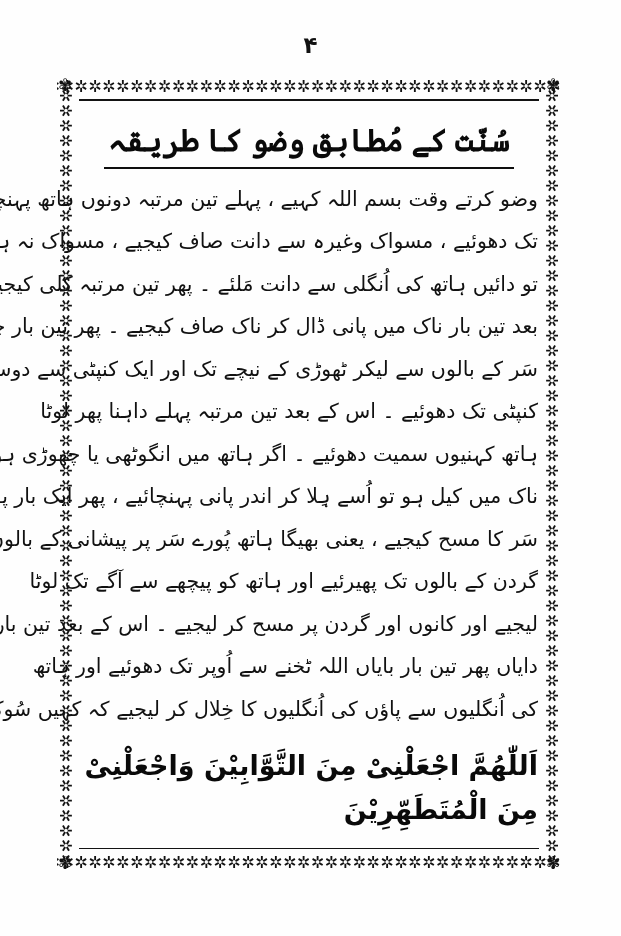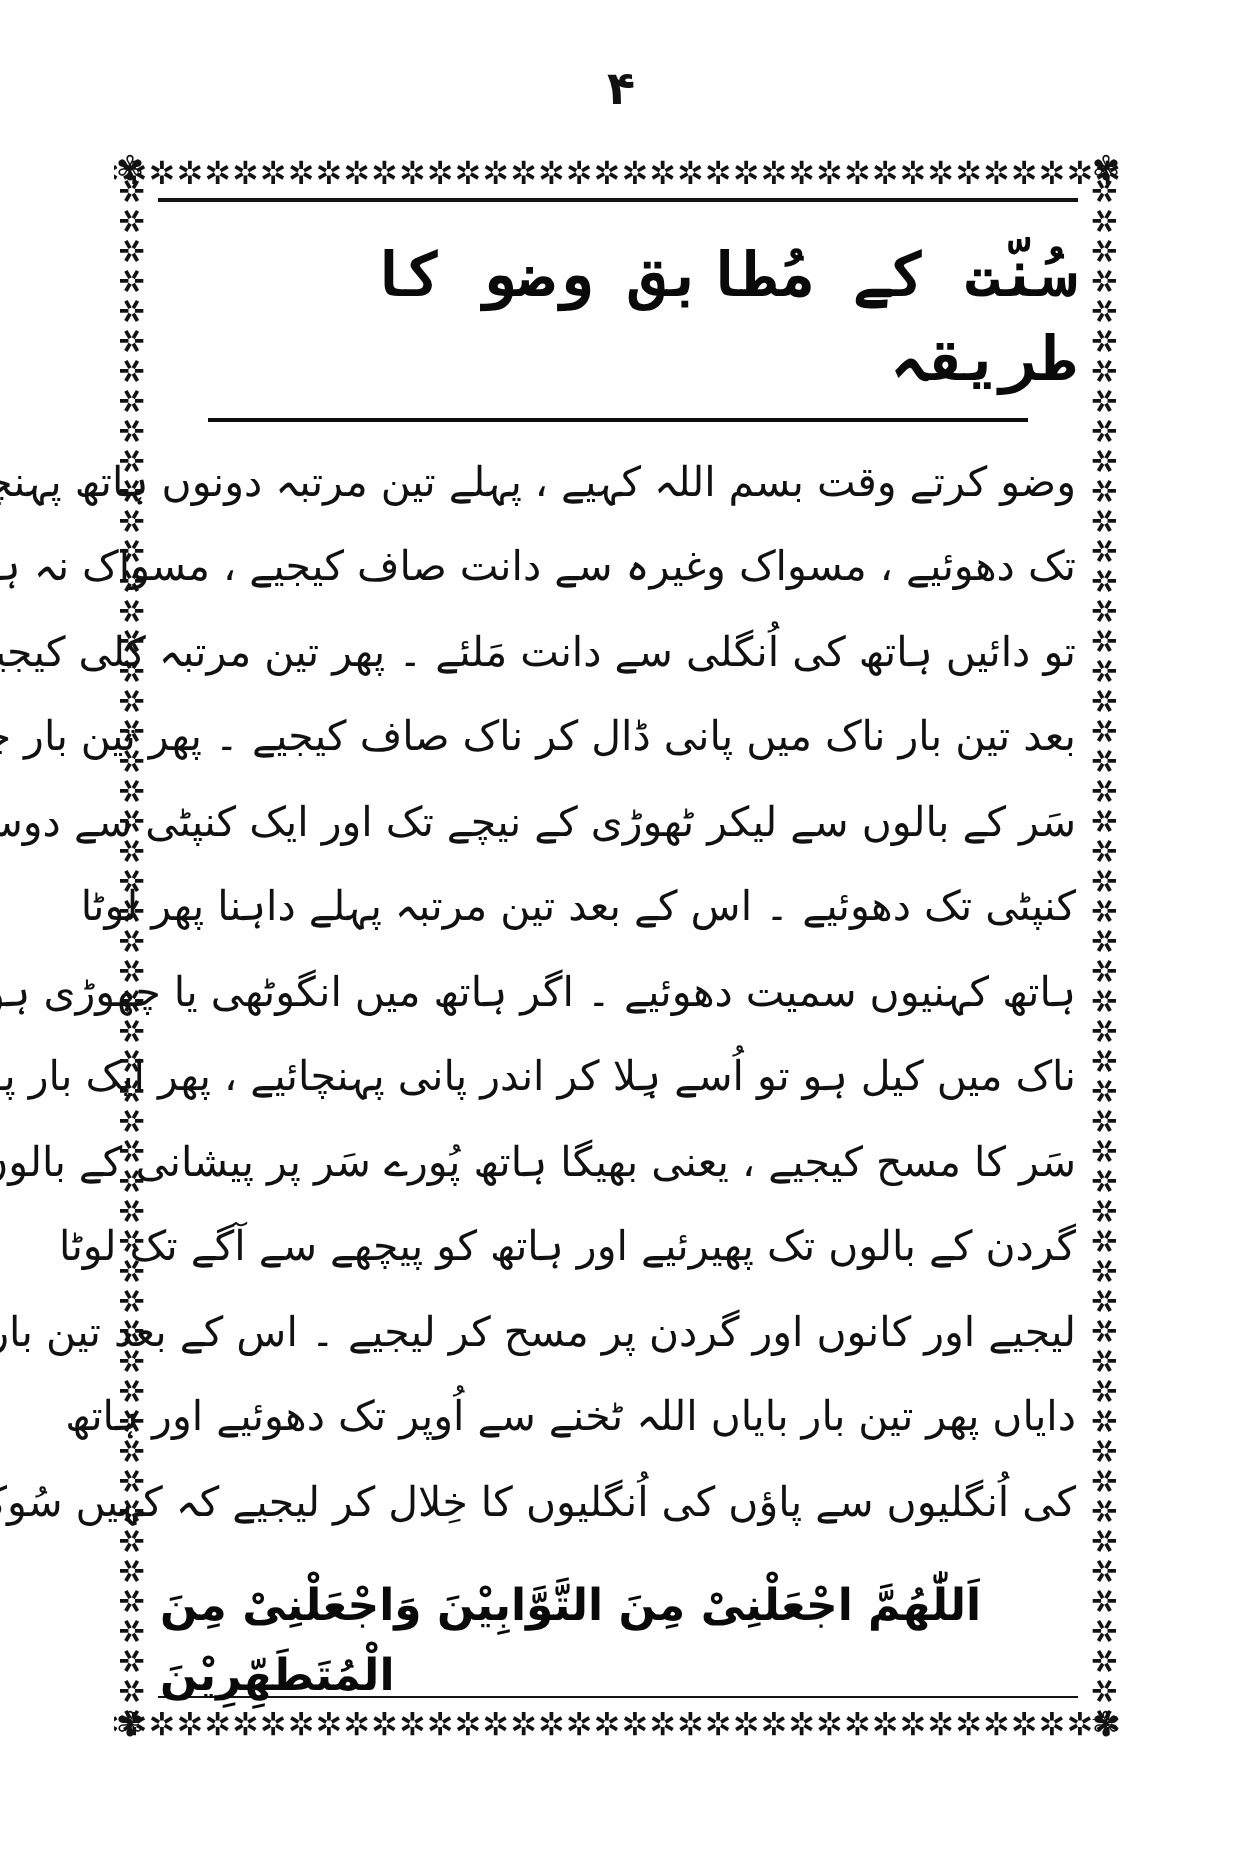--- a/index.html
+++ b/index.html
@@ -117,24 +117,25 @@
     left: 80px;
     top: 104px;
     width: 458px;
     height: 740px;
     direction: rtl;
     text-align: right;
   }
 
   .title {
     margin: 16px 0 0 0;
+    text-align: center;
     font-size: 31px;
     line-height: 1.35;
     font-weight: 700;
-    font-family: Liberation Mono, monospace;
+    font-family: Liberation Serif, serif;
     color: #0a0a0a;
     letter-spacing: -0.5px;
     padding-bottom: 7px;
     position: relative;
   }
   .title-underline {
     position: absolute;
     left: 24px;
     right: 24px;
     bottom: 0;
@@ -152,22 +153,22 @@
     color: #111;
     white-space: nowrap;
     text-align: justify;
     text-align-last: justify;
     direction: rtl;
     letter-spacing: -0.2px;
   }
 
   .dua {
     margin-top: 14px;
-    text-align: left;
-    font-size: 22px;
+    text-align: right;
+    font-size: 27px;
     line-height: 1.6;
     font-weight: 700;
     font-family: "DejaVu Sans", "Liberation Serif", serif;
     color: #0a0a0a;
     direction: rtl;
   }
 </style>
 </head>
 <body>
 

